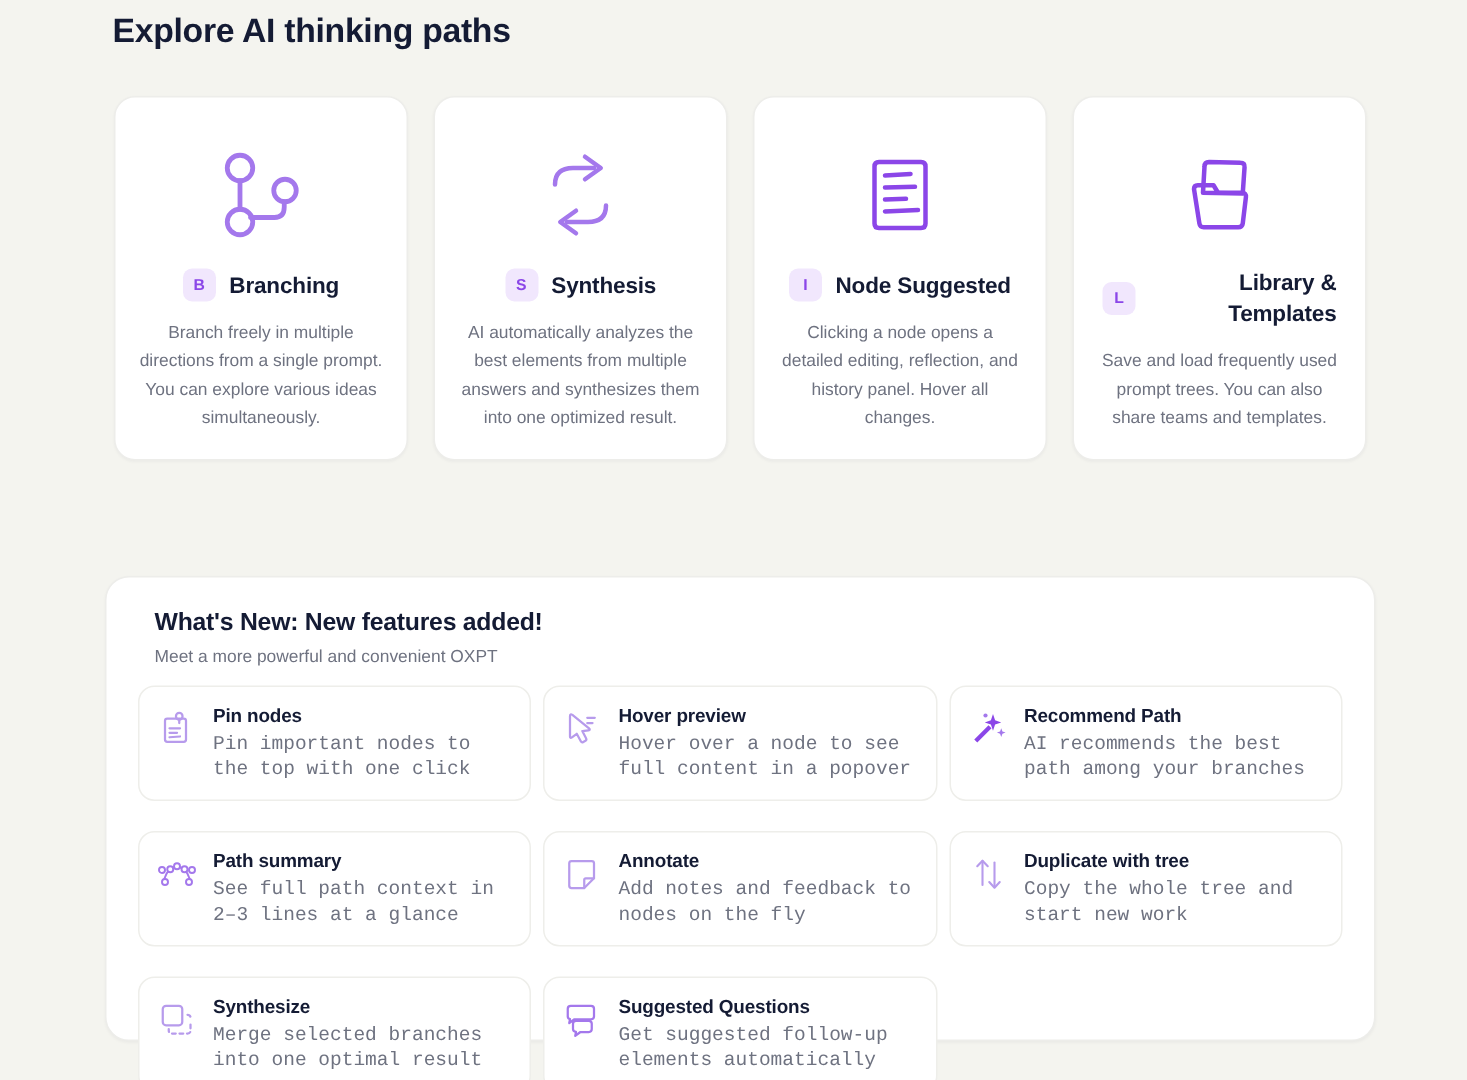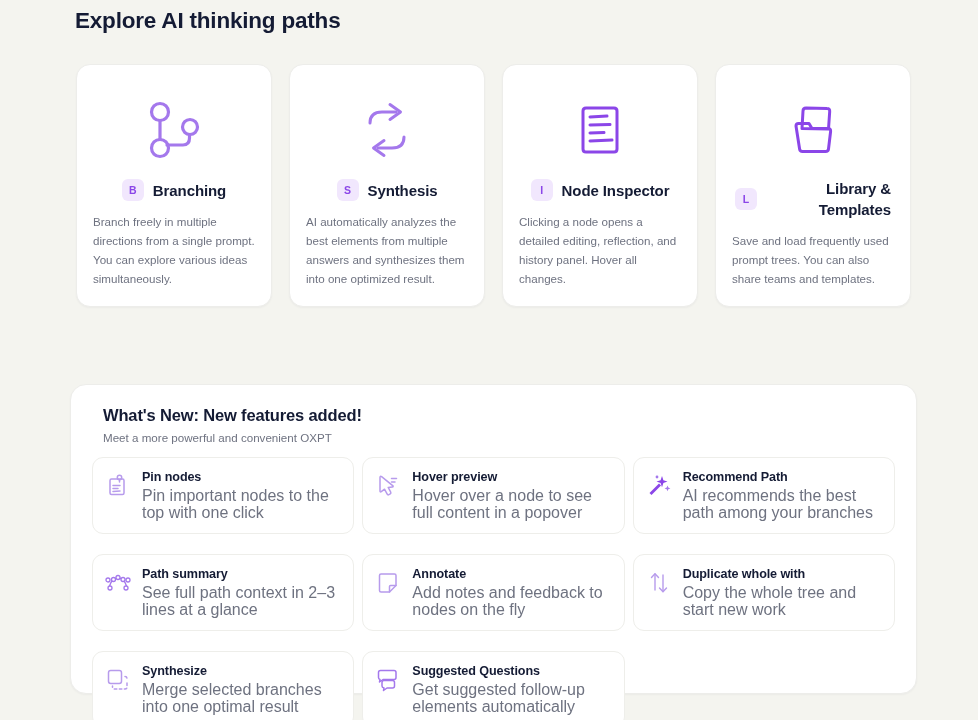--- a/index.html
+++ b/index.html
@@ -79,21 +79,21 @@
     color: #141b34;
     text-align: right;
     line-height: 21px;
     letter-spacing: -0.1px;
   }
   .card-desc {
     margin-top: 11px;
     font-size: 11.6px;
     line-height: 19px;
     color: #6e7280;
-    text-align: left;
+    text-align: center;
   }
   .card-head.wrap { align-items: center; }
   .card-head.wrap .card-title { max-width: 125px; }
 
   
   .whatsnew {
     position: absolute;
     left: 70px;
     top: 384px;
     width: 847px;
@@ -145,24 +145,25 @@
     margin-top: 2px;
   }
   .wn-text { flex: 1; min-width: 0; }
   .wn-name {
     font-size: 12.6px;
     font-weight: bold;
     color: #141b34;
     letter-spacing: -0.1px;
   }
   .wn-desc {
-    font-size: 16px;
+    font-size: 13px;
     line-height: 17px;
     color: #6e7280;
     margin-top: 3px;
+    font-family: Liberation Mono, monospace;
   }
 
   svg { display: block; }
 </style>
 </head>
 <body>
 
 <div class="page">
 
   <h1 class="page-title">Explore AI thinking paths</h1>
@@ -207,21 +208,21 @@
         <svg width="62" height="62" viewBox="0 0 62 62" fill="none" stroke="#8b46e8" stroke-width="3" stroke-linecap="round" stroke-linejoin="round">
           <path d="M14 12 Q14 9 17 9 L45 9 Q48 9 48 12 L48 50 Q48 53 45 53 L17 53 Q14 53 14 50 Z"></path>
           <path d="M21 18 L38 17"></path>
           <path d="M21 26 L41 25.5"></path>
           <path d="M21 34 L35 33.5"></path>
           <path d="M21 42 L43 41"></path>
         </svg>
       </div>
       <div class="card-head">
         <span class="badge">I</span>
-        <span class="card-title">Node Inspector</span>
+        <span class="card-title">Node Suggested</span>
       </div>
       <div class="card-desc">Clicking a node opens a detailed editing, reflection, and history panel. Hover all changes.</div>
     </div>
 
     <div class="feature-card">
       <div class="card-icon">
         <svg width="62" height="62" viewBox="0 0 62 62" fill="none" stroke="#8b46e8" stroke-width="3" stroke-linecap="round" stroke-linejoin="round">
           <path d="M21 12 Q21 9 24 9 L45 9.5 Q48 9.5 47.7 12.5 L46.5 30 L20 29.5 Z"></path>
           <path d="M14 27 Q14 24.5 16.5 24.5 L27 24.5 L30 29.5 L46 29.5 Q49 29.5 48.6 32.5 L46.5 50 Q46.2 52.5 43.5 52.5 L20.5 52.5 Q18 52.5 17.6 50 Z"></path>
         </svg>
@@ -322,21 +323,21 @@
       <div class="wn-item">
         <div class="wn-icon">
           <svg width="26" height="26" viewBox="0 0 26 26" fill="none" stroke="#b79bec" stroke-width="1.4" stroke-linecap="round" stroke-linejoin="round">
             <path d="M9 20 L9 4"></path>
             <path d="M5.5 7.5 L9 3.8 L12.5 7.5"></path>
             <path d="M17 5 L17 21.5"></path>
             <path d="M13.5 18 L17 21.8 L20.5 18"></path>
           </svg>
         </div>
         <div class="wn-text">
-          <div class="wn-name">Duplicate whole with</div>
+          <div class="wn-name">Duplicate with tree</div>
           <div class="wn-desc">Copy the whole tree and start new work</div>
         </div>
       </div>
 
       <div class="wn-item">
         <div class="wn-icon">
           <svg width="26" height="26" viewBox="0 0 26 26" fill="none" stroke="#b79bec" stroke-width="1.5" stroke-linecap="round" stroke-linejoin="round">
             <rect x="3.5" y="3.5" width="13" height="13" rx="2.2"></rect>
             <path d="M20 9.5 Q22 9.5 22 11.5 L22 13" stroke-dasharray="2.5 2.5"></path>
             <path d="M22 16 L22 20 Q22 22 20 22 L9.5 22 Q7.5 22 7.5 20 L7.5 19" stroke-dasharray="2.5 2.5"></path>

